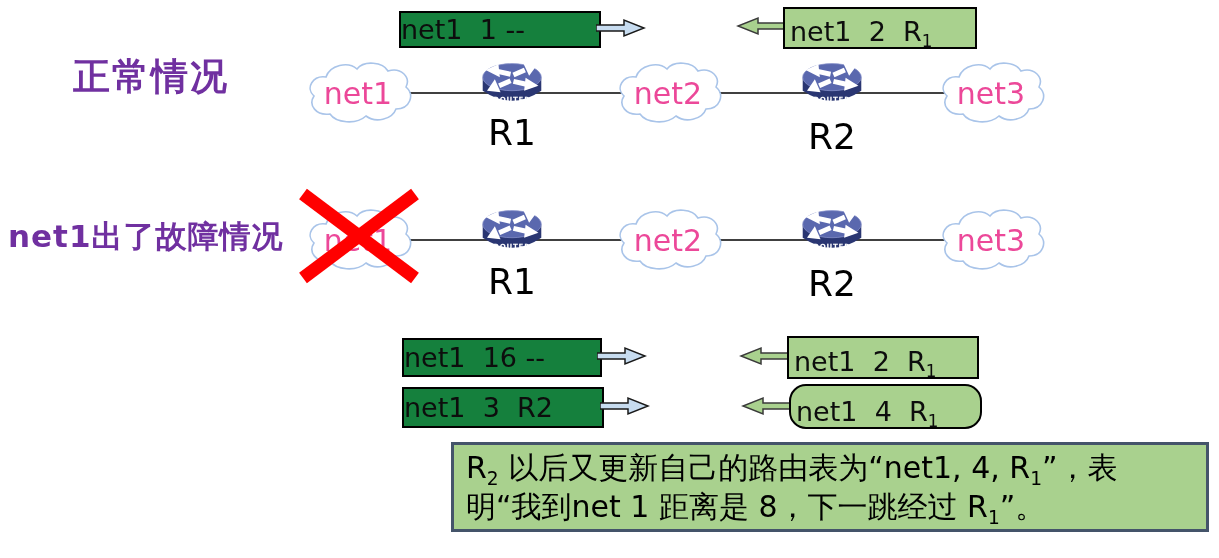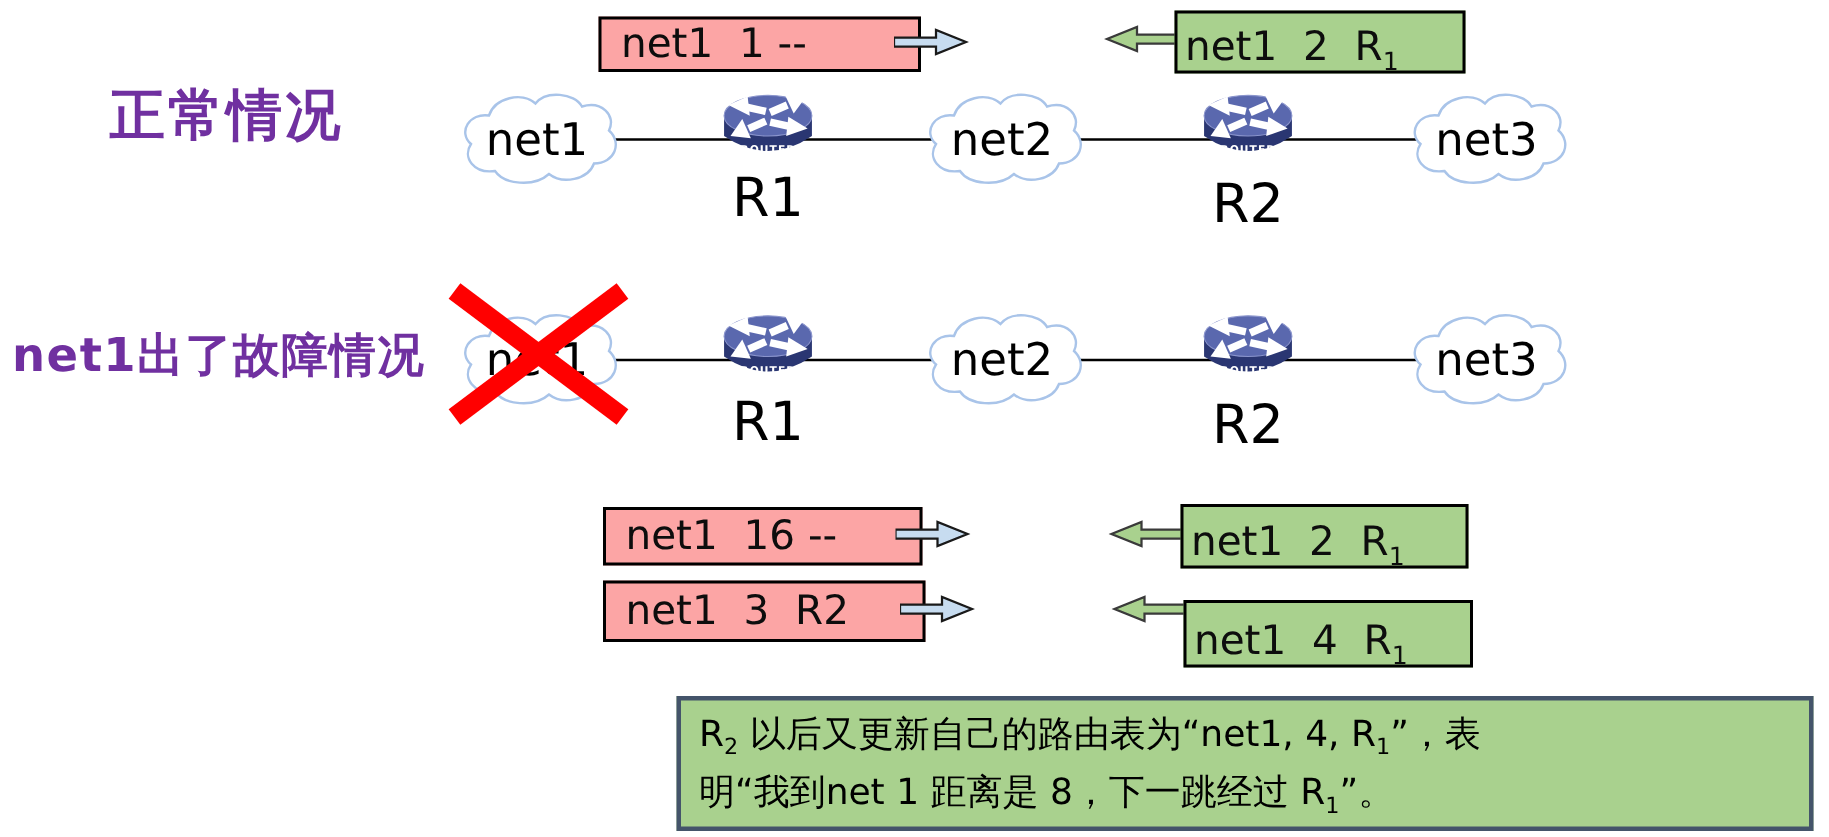--- a/index.html
+++ b/index.html
@@ -15,42 +15,42 @@
     font-family:"DejaVu Sans","Liberation Sans",sans-serif;
   }
   .case-label.normal{left:73px;top:52px;font-size:37px;letter-spacing:2px;}
   .case-label.fault{left:8px;top:216px;font-size:31px;letter-spacing:1px;}
   
   .cloud{position:absolute;width:110px;height:68px;}
   .cloud svg{position:absolute;left:0;top:0;}
   .cloud .cloud-label{
     position:absolute;left:0;top:0;width:100%;height:100%;
     display:flex;align-items:center;justify-content:center;
-    font-size:30px;color:#000000;
+    font-size:30px;color:#ec4899;
   }
   
   .router{position:absolute;width:72px;height:60px;}
   .router-label{position:absolute;width:72px;text-align:center;font-size:36px;color:#000;}
   
   .msg-box{
     position:absolute;display:flex;align-items:center;
     border:2px solid #000;white-space:pre;font-size:27px;color:#0d0d0d;
   }
-  .msg-box.blue{background:#fca5a5;padding-left:13px;}
+  .msg-box.blue{background:#15803d;}
   .msg-box.green{background:#A9D18E;padding-left:5px;align-items:flex-end;}
   .msg-box sub{font-size:0.62em;line-height:0;}
   
   .msg-arrow{position:absolute;width:50px;height:20px;}
   
   .fail-x{position:absolute;left:293px;top:186px;width:132px;height:100px;}
   
   .note-box{
-    position:absolute;left:451px;top:464px;width:740px;height:78px;
+    position:absolute;left:451px;top:442px;width:740px;height:78px;
     background:#A9D18E;border:3px solid #44546A;
-    padding:3px 0 3px 12px;font-size:24px;line-height:39px;color:#000;
+    padding:3px 0 3px 12px;font-size:30px;line-height:39px;color:#000;
     white-space:nowrap;
   }
   .note-box sub{font-size:0.62em;line-height:0;}
 </style>
 </head>
 <body>
 
 <div class="canvas">
 
   <svg class="abs" style="left:0;top:0;" width="1219" height="558" viewBox="0 0 1219 558">
@@ -208,21 +208,21 @@
 
   <div class="msg-box blue" style="left:402px;top:387px;width:198px;height:37px;">
     <span>net1  3  R2</span>
   </div>
   <svg class="msg-arrow" style="left:600px;top:396px;" viewBox="0 0 50 20">
     <polygon points="0,7 28,7 28,2 48,10 28,18 28,13 0,13" fill="#C7DCF0" stroke="#1a1a1a" stroke-width="1.5"></polygon>
   </svg>
   <svg class="msg-arrow" style="left:741px;top:396px;" viewBox="0 0 50 20">
     <polygon points="50,7 22,7 22,2 2,10 22,18 22,13 50,13" fill="#A9D18E" stroke="#3a3a3a" stroke-width="1.5"></polygon>
   </svg>
-  <div class="msg-box green" style="left:789px;top:400px;width:184px;height:41px;">
+  <div class="msg-box green" style="left:789px;top:384px;width:184px;height:41px;border-radius:17px;">
     <span><span>net1  4  R</span><sub>1</sub></span>
   </div>
 
   <div class="note-box">
     <div><span>R</span><sub>2</sub><span> 以后又更新自己的路由表为“net1, 4, R</span><sub>1</sub><span>”，表</span></div>
     <div><span>明“我到net 1 距离是 8，下一跳经过 R</span><sub>1</sub><span>”。</span></div>
   </div>
 
 </div>
 

